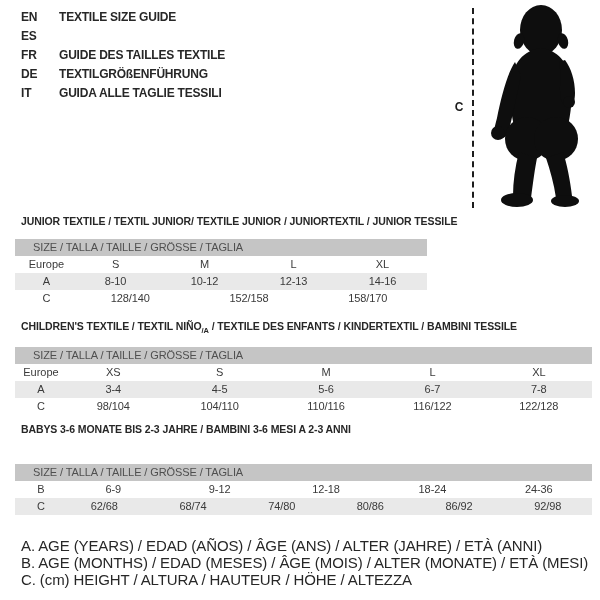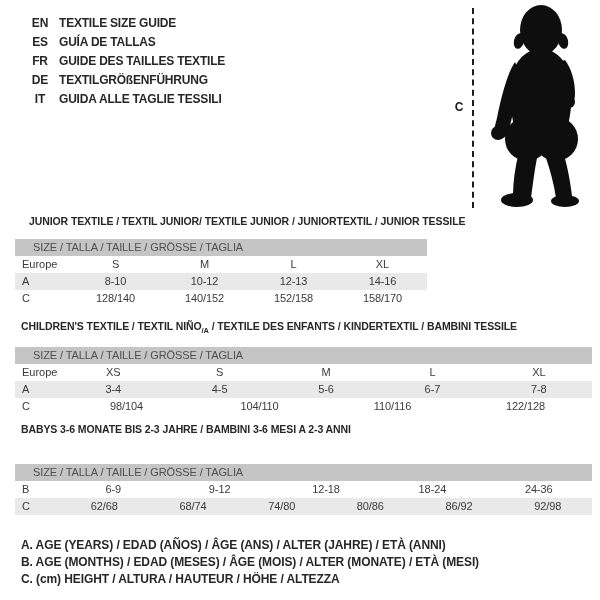--- a/index.html
+++ b/index.html
@@ -1,64 +1,63 @@
 <!DOCTYPE html>
 <html><head>
 <meta charset="utf-8">
 <style>
   html,body{margin:0;padding:0;background:#ffffff;}
   .page{
     position:relative;width:600px;height:600px;background:#ffffff;overflow:hidden;
     font-family:"Liberation Sans","DejaVu Sans",sans-serif;color:#3a3a3a;
   }
   
-  .lang-block{position:absolute;left:21px;top:14px;text-align:center;}
+  .lang-block{position:absolute;left:21px;top:8px;}
   .lang-row{display:flex;height:19px;line-height:19px;}
   .lang-code{width:38px;font-size:12px;font-weight:bold;color:#272727;letter-spacing:-0.2px;}
   .lang-title{font-size:12px;font-weight:bold;color:#272727;letter-spacing:-0.2px;}
   
   .measure-line{position:absolute;left:472px;top:8px;height:200px;width:0;border-left:2px dashed #1c1c1c;}
   .measure-label{position:absolute;left:450px;top:100px;width:18px;text-align:center;font-size:12px;font-weight:bold;color:#1c1c1c;}
   .baby-svg{position:absolute;left:484px;top:2px;}
   
   .tbl-title{position:absolute;left:21px;font-size:10.5px;font-weight:bold;color:#272727;letter-spacing:-0.1px;white-space:nowrap;}
   .tbl-title .subscript{font-size:7.5px;vertical-align:sub;}
   .tbl-title2line div{line-height:15.5px;}
   
   .tbl{position:absolute;left:15px;}
   .bar{height:17px;line-height:17px;background:#c5c5c5;color:#4f4f4f;font-size:11px;padding-left:18px;letter-spacing:-0.1px;}
   .trow{display:flex;height:17px;line-height:17px;font-size:11px;color:#3a3a3a;}
   .trow.alt{background:#e9e9e9;}
-  .lbl{padding-left:7px;text-align:left;}
+  .lbl{padding-left:7px;text-align:center;}
   .tbl-junior .lbl{width:49px;}
   .tbl-wide .lbl{width:38px;}
   .cell{flex:1;text-align:center;letter-spacing:-0.1px;}
   .tbl-junior{top:239px;width:412px;}
   .tbl-children{top:347px;width:577px;}
   .tbl-babies{top:464px;width:577px;}
-  .title-junior{top:215px;margin-left:8px;}
+  .title-junior{top:215px;}
   .title-children{top:320px;}
   .title-babies{top:422px;}
   
   .notes{position:absolute;left:21px;top:537px;}
-  .note-line{height:17px;line-height:17px;font-size:12px;font-weight:bold;color:#272727;letter-spacing:-0.1px;white-space:nowrap;}
+  .note-line{height:17px;line-height:17px;font-size:15px;font-weight:normal;color:#272727;letter-spacing:-0.1px;white-space:nowrap;}
 </style>
 </head>
 <body>
 
 <div class="page">
 
   <div class="lang-block">
     <div class="lang-row">
       <span class="lang-code">EN</span>
       <span class="lang-title">TEXTILE SIZE GUIDE</span>
     </div>
     <div class="lang-row">
       <span class="lang-code">ES</span>
-      <span class="lang-title">GUÍA DE TALLAS</span>
     </div>
     <div class="lang-row">
       <span class="lang-code">FR</span>
       <span class="lang-title">GUIDE DES TAILLES TEXTILE</span>
     </div>
     <div class="lang-row">
       <span class="lang-code">DE</span>
       <span class="lang-title">TEXTILGRÖßENFÜHRUNG</span>
     </div>
     <div class="lang-row">
@@ -101,21 +100,20 @@
     <div class="trow alt">
       <span class="lbl">A</span>
       <span class="cell">8-10</span>
       <span class="cell">10-12</span>
       <span class="cell">12-13</span>
       <span class="cell">14-16</span>
     </div>
     <div class="trow">
       <span class="lbl">C</span>
       <span class="cell">128/140</span>
-      <span class="cell">140/152</span>
       <span class="cell">152/158</span>
       <span class="cell">158/170</span>
     </div>
   </div>
 
   <div class="tbl-title title-children">
     <span>CHILDREN'S TEXTILE / TEXTIL NIÑO</span><span class="subscript">/A</span><span> / TEXTILE DES ENFANTS / KINDERTEXTIL / BAMBINI TESSILE</span>
   </div>
   <div class="tbl tbl-wide tbl-children">
     <div class="bar">SIZE / TALLA / TAILLE / GRÖSSE / TAGLIA</div>
@@ -133,20 +131,21 @@
       <span class="cell">4-5</span>
       <span class="cell">5-6</span>
       <span class="cell">6-7</span>
       <span class="cell">7-8</span>
     </div>
     <div class="trow">
       <span class="lbl">C</span>
       <span class="cell">98/104</span>
       <span class="cell">104/110</span>
       <span class="cell">110/116</span>
+      <span class="cell">116/122</span>
       <span class="cell">122/128</span>
     </div>
   </div>
 
   <div class="tbl-title tbl-title2line title-babies">
     <div>BABYS 3-6 MONATE BIS 2-3 JAHRE / BAMBINI 3-6 MESI A 2-3 ANNI</div>
   </div>
   <div class="tbl tbl-wide tbl-babies">
     <div class="bar">SIZE / TALLA / TAILLE / GRÖSSE / TAGLIA</div>
     <div class="trow">

